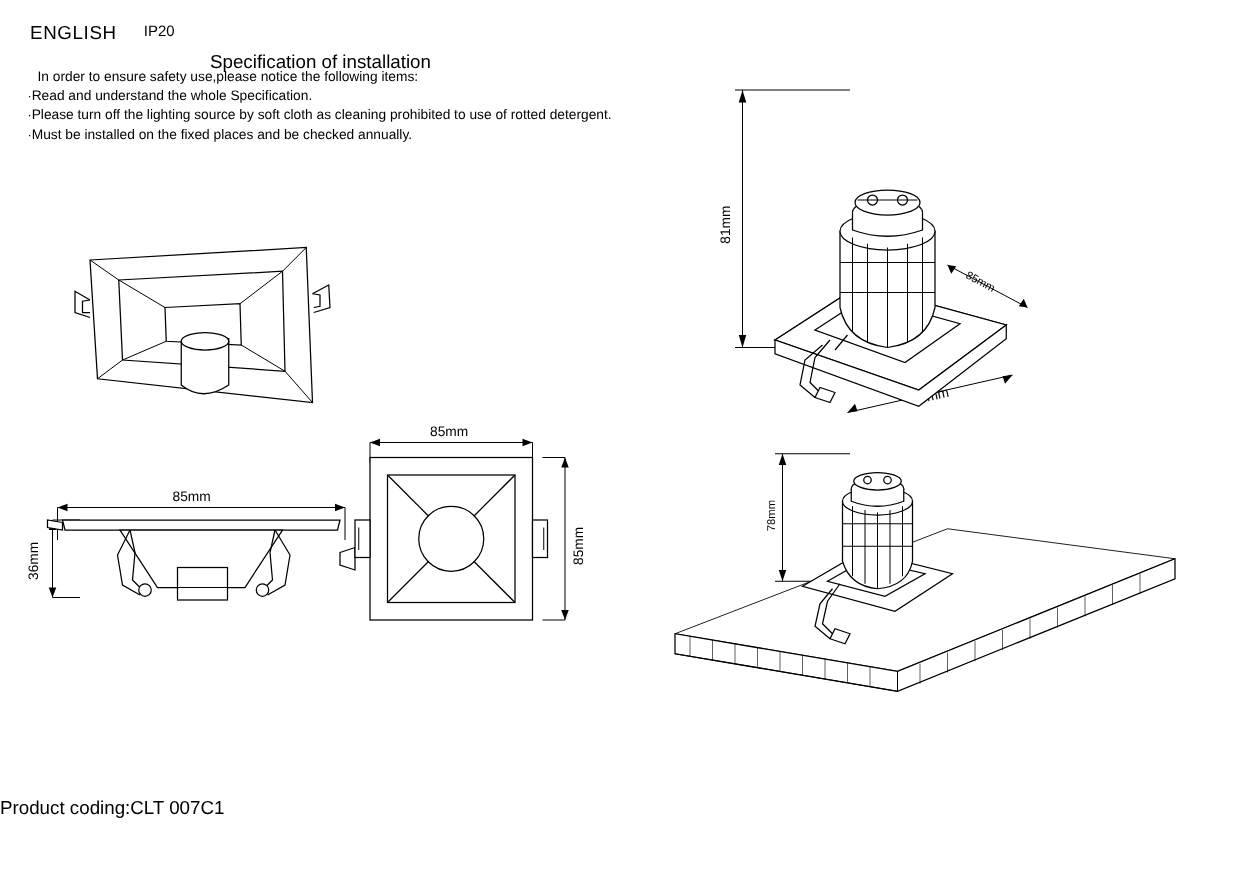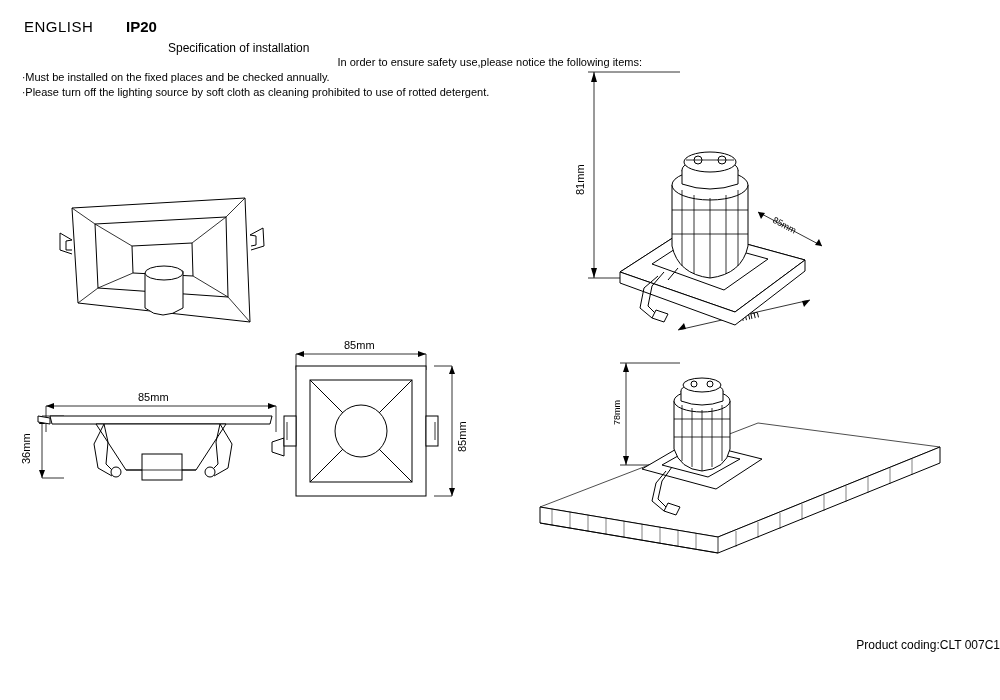--- a/index.html
+++ b/index.html
@@ -20,43 +20,42 @@
     border-radius: 14px;
   }
   .abs { position: absolute; }
 
   .hdr-lang {
     left: 24px; top: 18px;
     font-size: 15px;
     letter-spacing: 0.5px;
   }
   .hdr-ip {
-    left: 126px; top: 18px;
-    font-size: 15px;
-    font-weight: bold;
+    left: 115px; top: 18px;
+    font-size: 12px;
   }
   .spec-title {
     left: 168px; top: 41px;
-    font-size: 12px;
+    font-size: 15px;
   }
   .spec-block {
     left: 22px; top: 55px;
     width: 620px;
     font-size: 11px;
     line-height: 14.6px;
   }
-  .spec-intro { padding-left: 8px; text-align: right; }
+  .spec-intro { padding-left: 8px; }
   .spec-item { white-space: nowrap; }
   .bullet { font-size: 10px; }
 
   .footer {
     left: 0; top: 638px;
     width: 1000px;
-    text-align: right;
-    font-size: 12px;
+    text-align: left;
+    font-size: 15px;
   }
 
   svg { display: block; }
   .ln { stroke: #000; fill: none; stroke-width: 1; }
   .ln-thin { stroke: #000; fill: none; stroke-width: 0.8; }
   .fillw { fill: #ffffff; stroke: #000; stroke-width: 1; }
   .dim-txt {
     font-family: "Liberation Sans", sans-serif;
     font-size: 11px;
     fill: #000;
@@ -73,22 +72,23 @@
 
 <div id="page">
 
   <div class="abs hdr-lang">ENGLISH</div>
   <div class="abs hdr-ip">IP20</div>
 
   <div class="abs spec-title">Specification of installation</div>
 
   <div class="abs spec-block">
     <div class="spec-intro">In order to ensure safety use,please notice the following items:</div>
+    <div class="spec-item"><span class="bullet">·</span><span>Read and understand the whole Specification.</span></div>
+    <div class="spec-item"><span class="bullet">·</span><span>Please turn off the lighting source by soft cloth as cleaning prohibited to use of rotted detergent.</span></div>
     <div class="spec-item"><span class="bullet">·</span><span>Must be installed on the fixed places and be checked annually.</span></div>
-    <div class="spec-item"><span class="bullet">·</span><span>Please turn off the lighting source by soft cloth as cleaning prohibited to use of rotted detergent.</span></div>
   </div>
 
   <div class="abs" style="left:40px; top:190px;">
     <svg width="230" height="150" viewBox="0 0 230 150">
 
       <polygon class="fillw" points="32,18 205,8 210,132 38,113"></polygon>
 
       <polygon class="fillw" points="55,34 186,27 188,107 58,98"></polygon>
 
       <polygon class="ln" points="92,56 152,53 153,86 93,83"></polygon>

